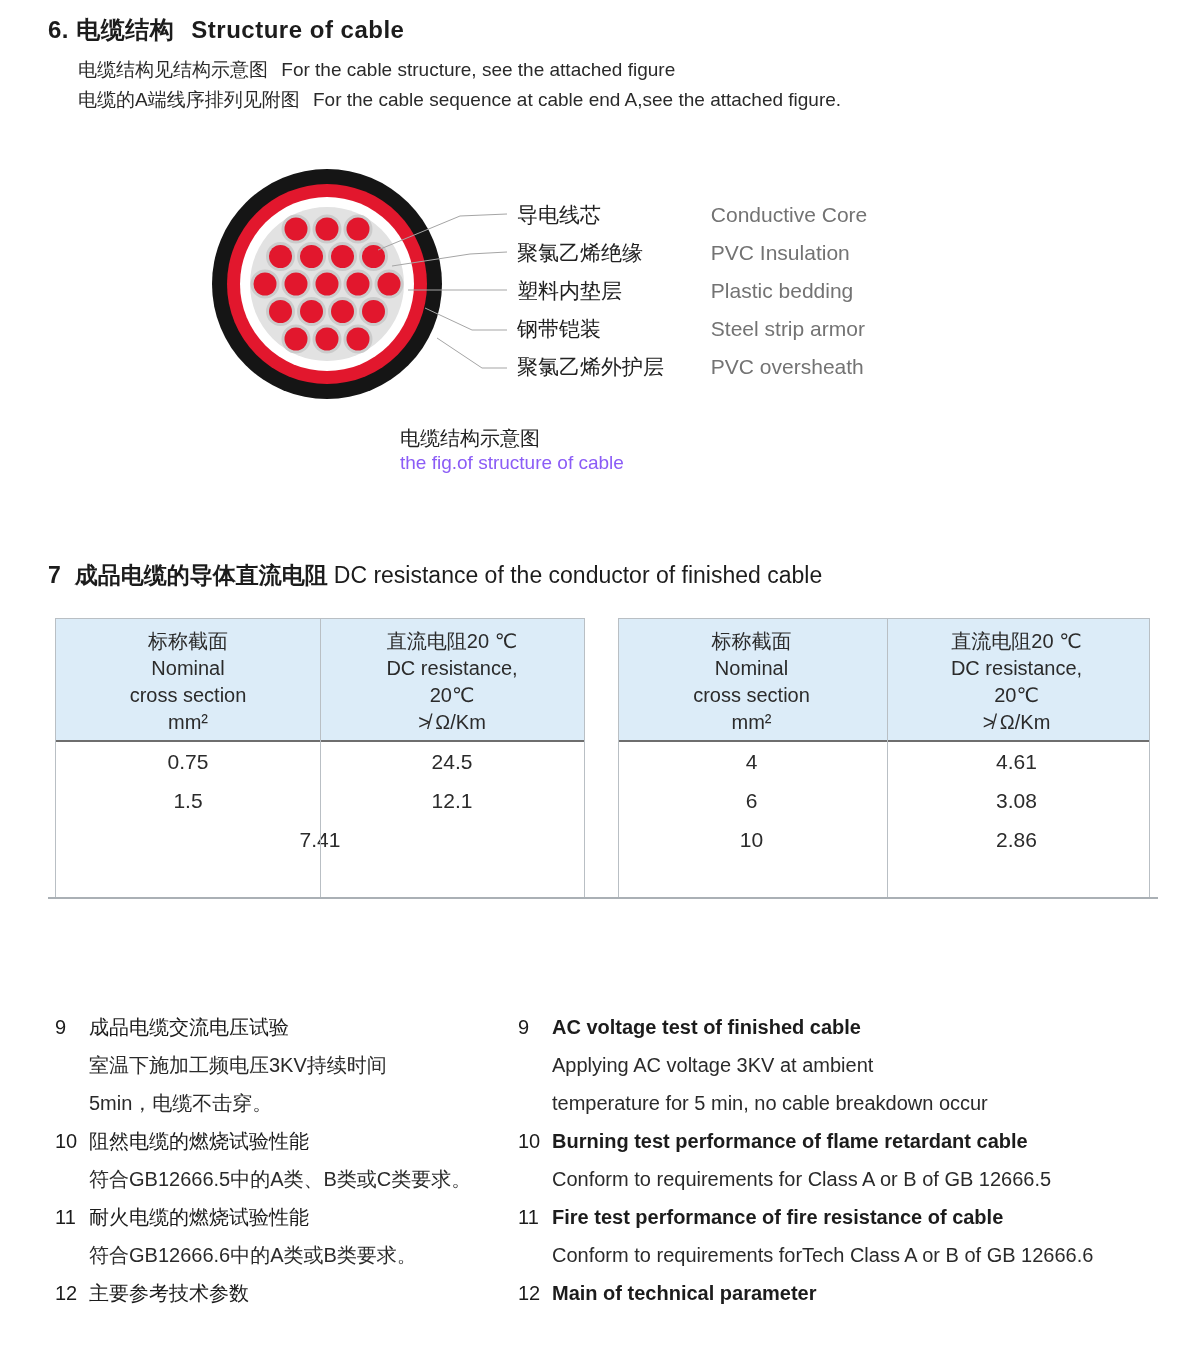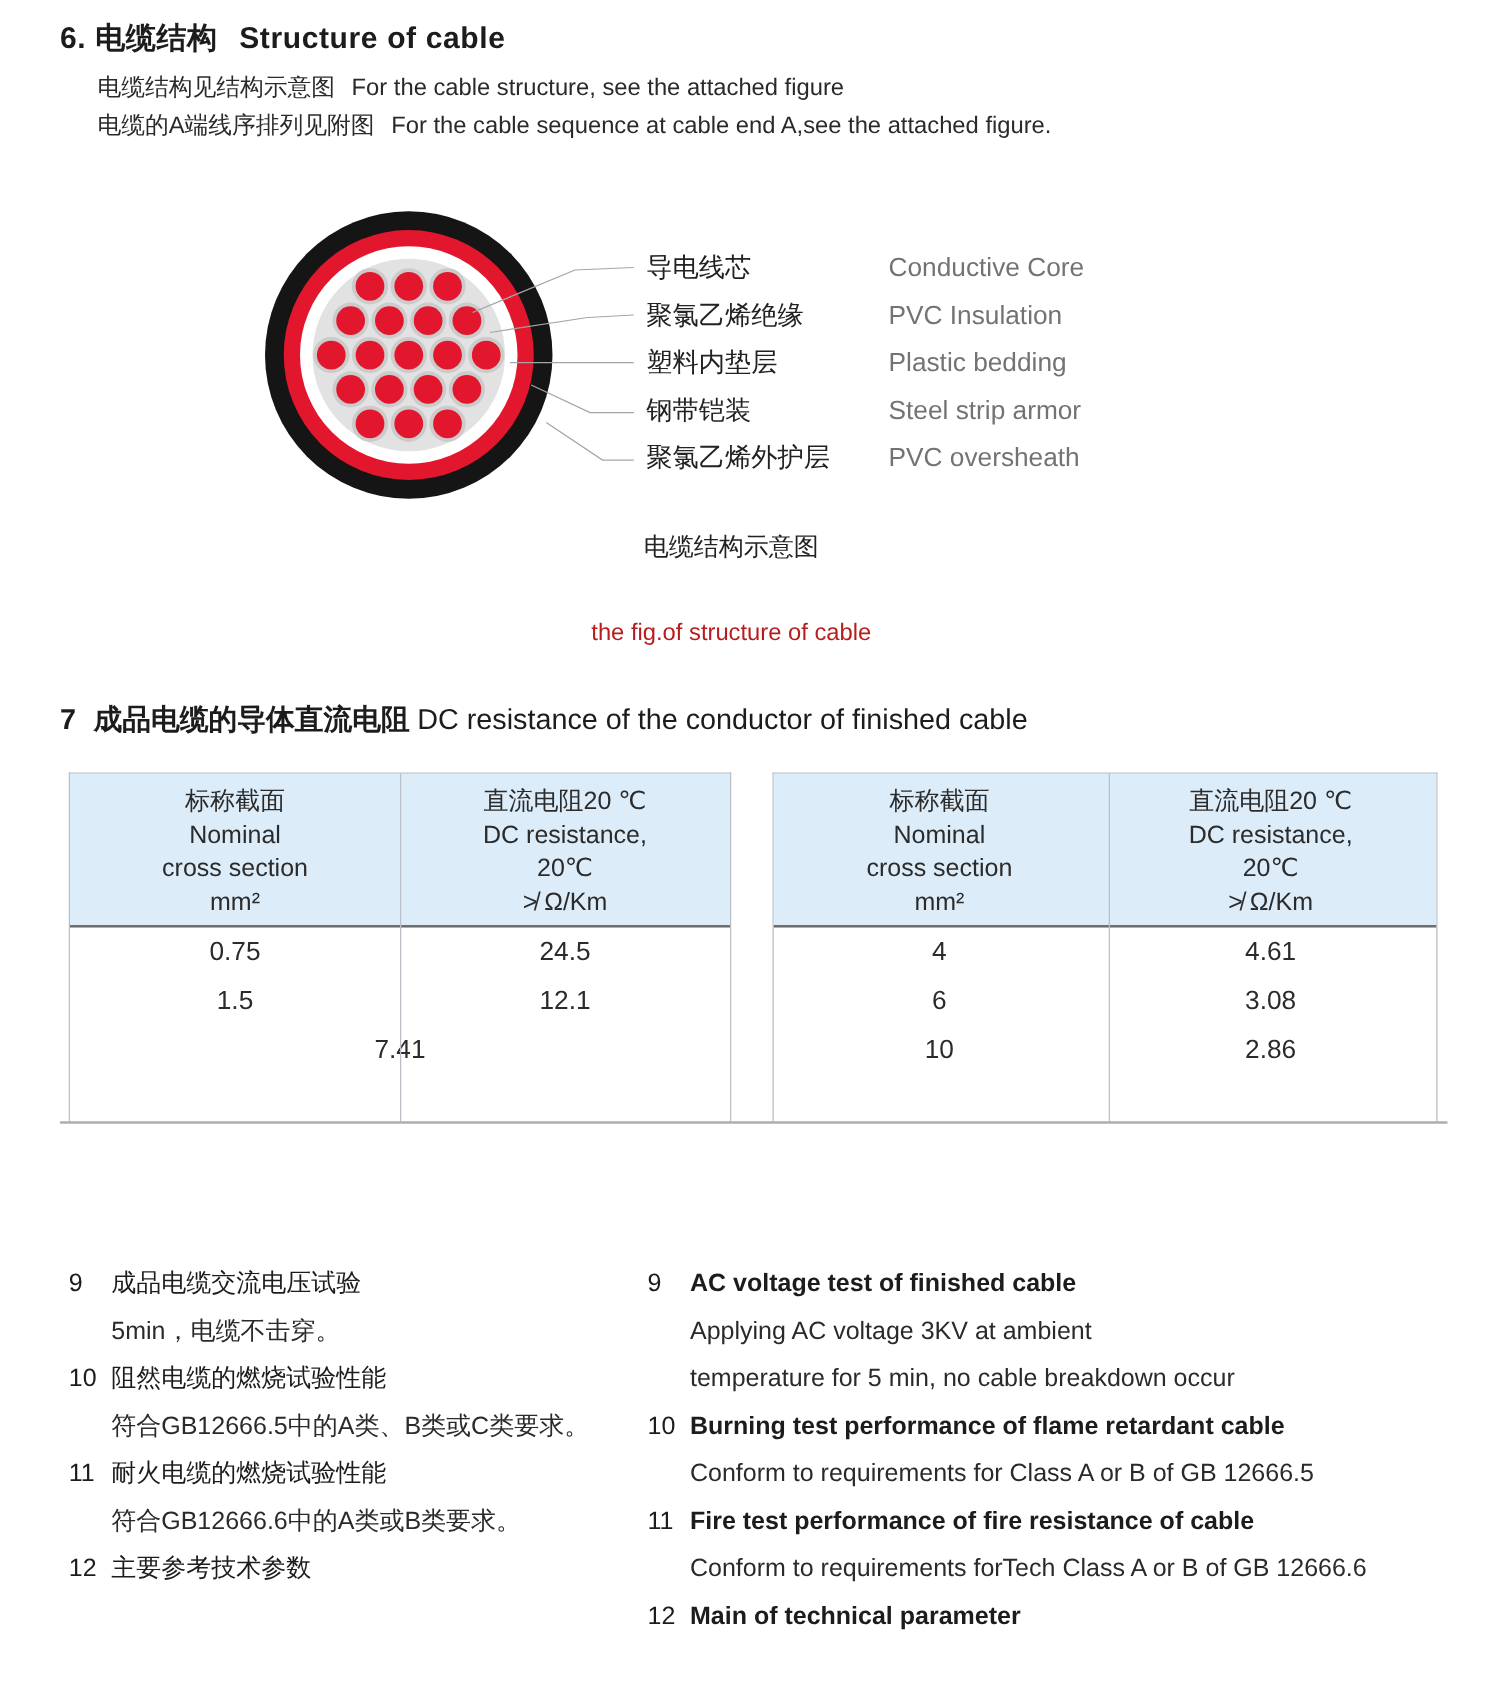--- a/index.html
+++ b/index.html
@@ -16,23 +16,23 @@
   .intro-line { position:absolute; left:78px; font-size:19px; color:#2a2a2a; }
   .intro-line .en { margin-left:8px; }
   .line1 { top:57px; } .line2 { top:87px; }
 
   
   .cable-svg { position:absolute; left:200px; top:155px; }
   .fig-labels { position:absolute; left:517px; top:196px; }
   .fig-label-row { height:38px; line-height:38px; font-size:21px; white-space:nowrap; }
   .fig-label-row .zh { display:inline-block; width:188px; color:#222; }
   .fig-label-row .en { color:#737373; }
-  .fig-caption { position:absolute; left:400px; top:426px; width:370px; text-align:center; }
+  .fig-caption { position:absolute; left:400px; top:426px; width:370px; text-align:left; }
   .fig-caption .cap-zh { font-size:20px; line-height:25px; color:#222; }
-  .fig-caption .cap-en { font-size:19px; line-height:23px; color:#b91c1c;margin-top:44px; }
+  .fig-caption .cap-en { font-size:19px; line-height:23px; color:#8b5cf6; }
 
   
   .h7 { position:absolute; left:48px; top:560px; font-size:23px; white-space:nowrap; }
   .h7 .num { margin-right:14px; font-weight:bold; }
   .h7 .zh { font-weight:bold; }
   .h7 .en { margin-left:6px; font-weight:normal; }
 
   
   .rtable { position:absolute; left:55px; top:618px; width:1095px; height:281px; }
   .rhalf { position:absolute; top:0; height:280px;
@@ -229,20 +229,21 @@
     </div>
 
     <div class="rbottom"></div>
   </div>
 
   <div class="notes zh-col">
     <div class="note-item">
       <span class="note-num">9</span>
       <div class="note-body">
         <div class="note-title">成品电缆交流电压试验</div>
+        <div class="note-line">室温下施加工频电压3KV持续时间</div>
         <div class="note-line">5min，电缆不击穿。</div>
       </div>
     </div>
     <div class="note-item">
       <span class="note-num">10</span>
       <div class="note-body">
         <div class="note-title">阻然电缆的燃烧试验性能</div>
         <div class="note-line">符合GB12666.5中的A类、B类或C类要求。</div>
       </div>
     </div>

